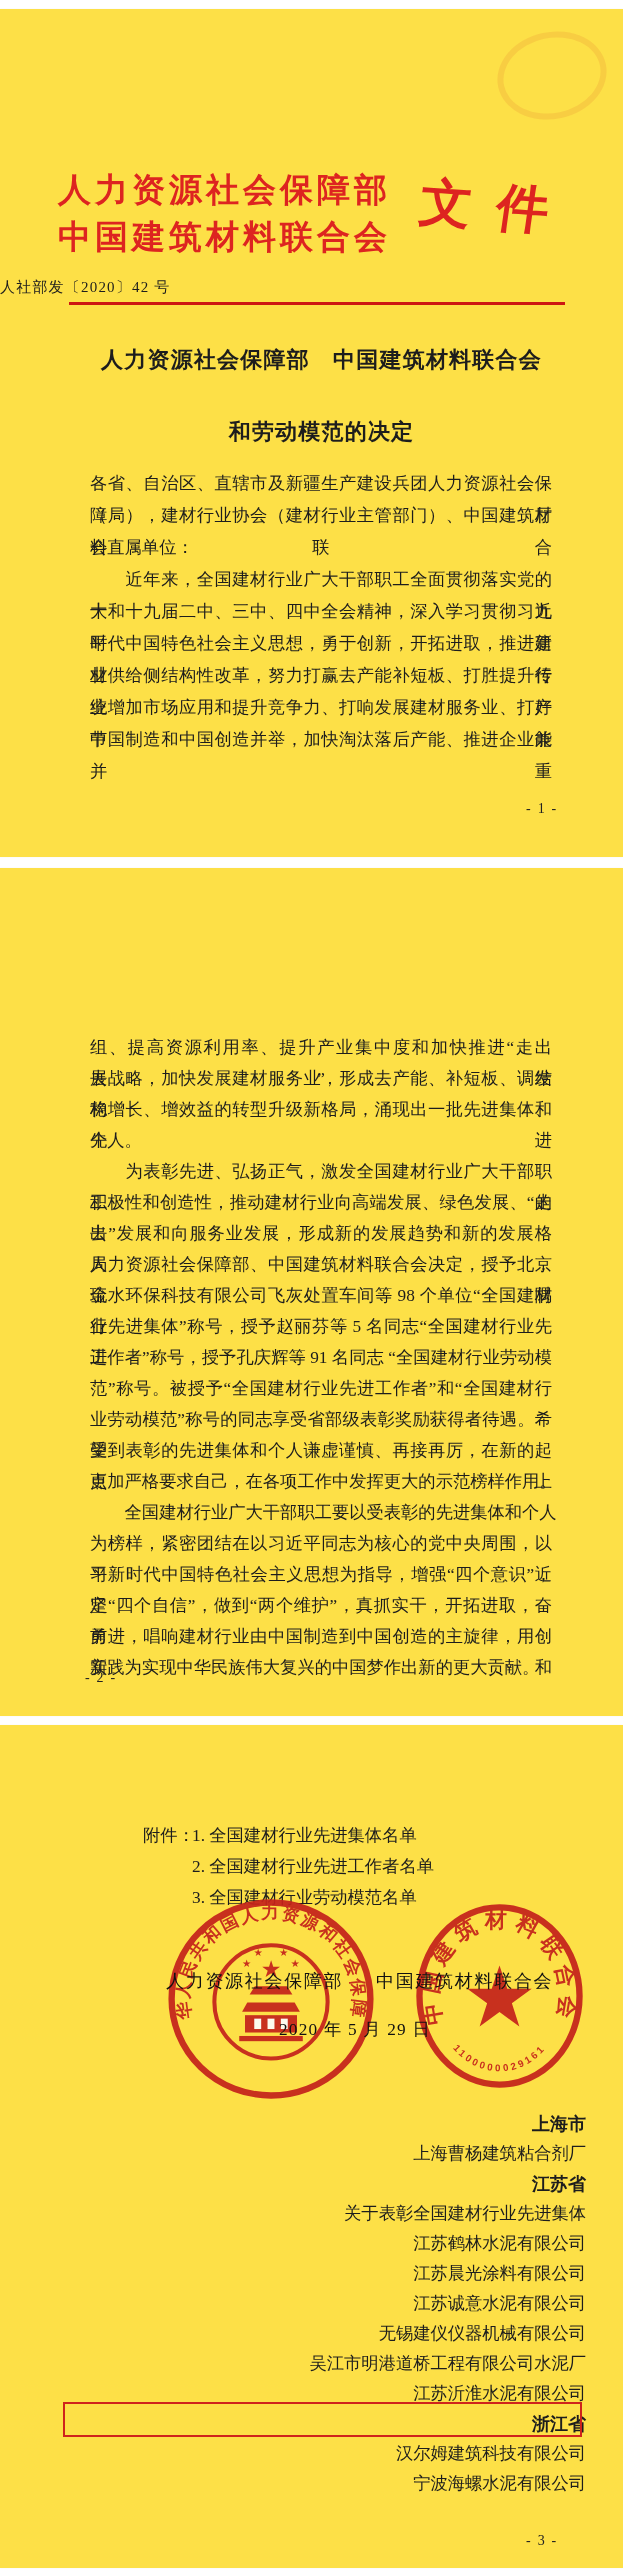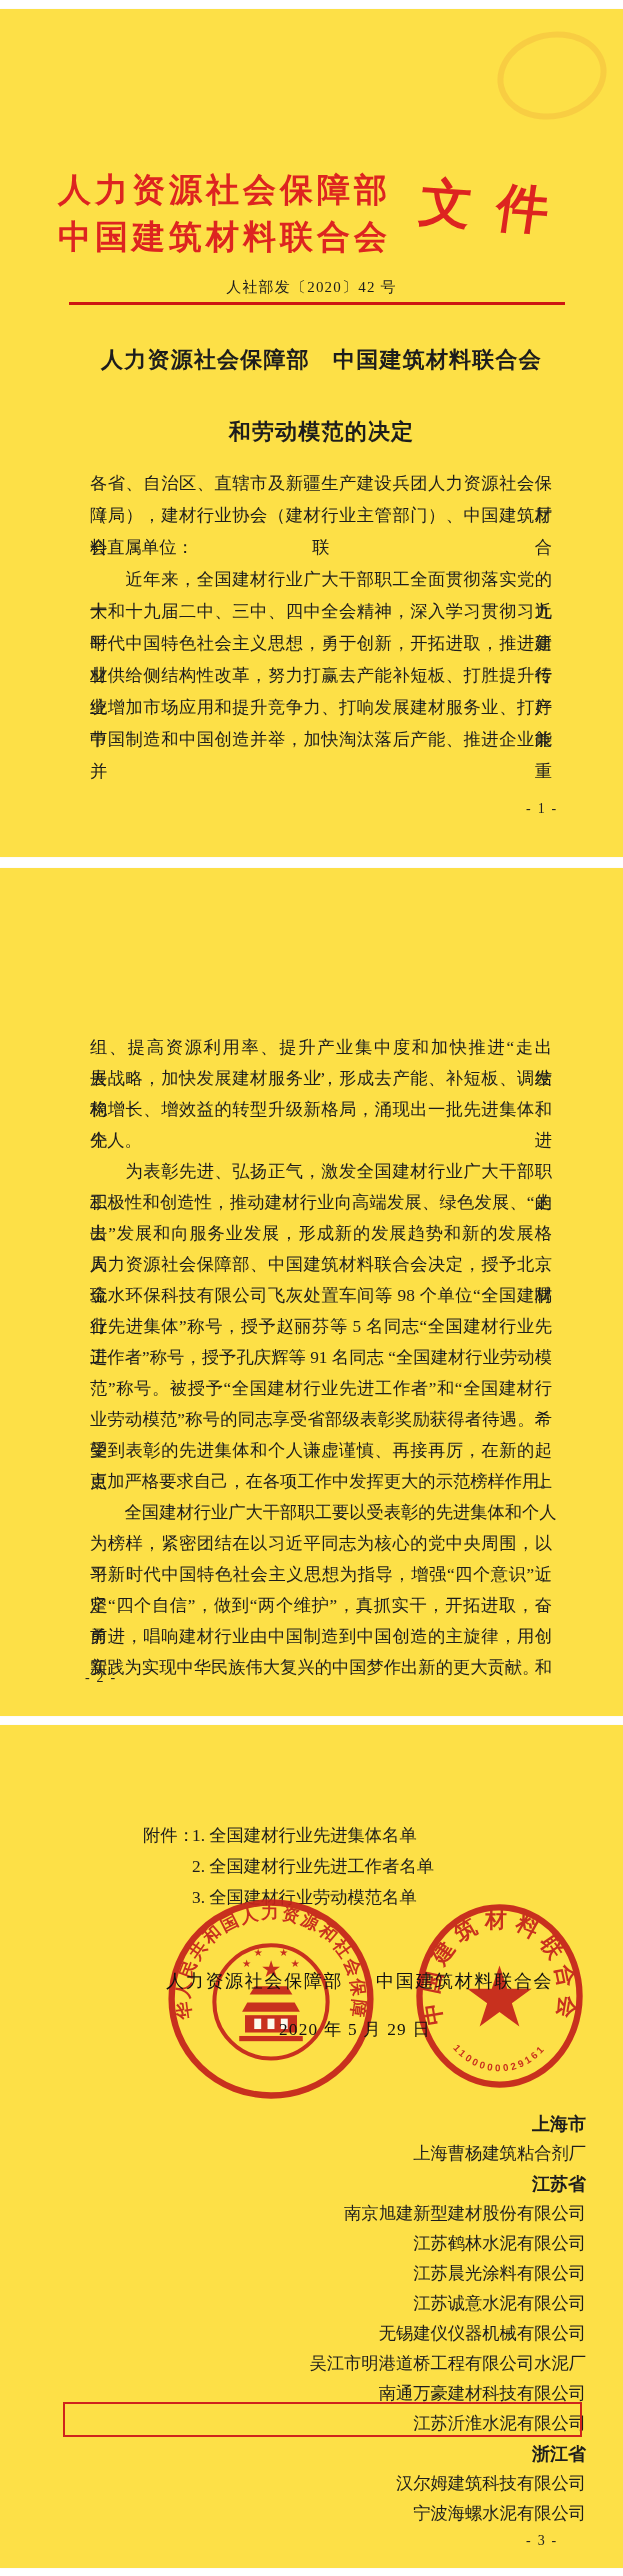--- a/index.html
+++ b/index.html
@@ -5,21 +5,21 @@
   html,body{margin:0;padding:0;background:#ffffff;}
   body{width:623px;height:2576px;position:relative;font-family:"Liberation Serif","DejaVu Serif",serif;color:#1d1d1d;}
   .page{position:absolute;left:0;width:623px;background:#fde047;box-shadow:0 0 1.7px rgba(0,0,0,.05);overflow:hidden;}
   #page1{top:8.7px;height:848px;}
   #page2{top:868px;height:848px;}
   #page3{top:1725px;height:843px;}
   .abs{position:absolute;}
   
   .org-line{left:58px;width:346px;font-size:33px;font-weight:bold;color:#dd2420;letter-spacing:4px;font-family:"Liberation Serif","DejaVu Serif",serif;white-space:nowrap;}
   .doc-type{left:420px;top:163px;font-size:52px;font-weight:bold;color:#dd2420;letter-spacing:5.8px;transform:rotate(4deg) skewX(-4deg);white-space:nowrap;}
-  .doc-number{left:0;top:269px;width:623px;text-align:center;font-size:15px;letter-spacing:1.2px;}
+  .doc-number{left:0;top:269px;width:623px;font-size:15px;letter-spacing:1.2px;}
   .red-rule{left:69px;top:293px;width:496px;height:3.5px;background:#cc1712;}
   .title-line{left:0;width:623px;text-align:center;font-size:22px;font-weight:bold;letter-spacing:1.2px;margin-left:10px;}
   
   .body-block{left:90px;width:462px;font-size:17.3px;}
   .bline{height:32px;line-height:32px;white-space:nowrap;}
   .p2 .bline{height:31px;line-height:31px;}
   .bline.just{white-space:normal;text-align:justify;text-align-last:justify;}
   .pagenum{font-size:14px;letter-spacing:1.7px;color:#222;}
   
   .attach{font-size:17.3px;white-space:nowrap;}
@@ -140,27 +140,26 @@
 
   <div class="abs sig-text" style="left:166px;top:244px;">人力资源社会保障部</div>
   <div class="abs sig-text" style="left:376px;top:244px;">中国建筑材料联合会</div>
   <div class="abs date-line" style="left:260px;top:292px;width:190px;">2020 年 5 月 29 日</div>
 
   <div class="abs highlight-box"></div>
   <div class="abs company-list">
       <div class="crow province">上海市</div>
       <div class="crow company">上海曹杨建筑粘合剂厂</div>
       <div class="crow province">江苏省</div>
-      <div class="crow company">南京旭建新型建材股份有限公司</div>
+      <div class="crow company">关于表彰全国建材行业先进集体</div>
       <div class="crow company">江苏鹤林水泥有限公司</div>
       <div class="crow company">江苏晨光涂料有限公司</div>
       <div class="crow company">江苏诚意水泥有限公司</div>
       <div class="crow company">无锡建仪仪器机械有限公司</div>
       <div class="crow company">吴江市明港道桥工程有限公司水泥厂</div>
-      <div class="crow company">南通万豪建材科技有限公司</div>
       <div class="crow company highlighted">江苏沂淮水泥有限公司</div>
       <div class="crow province">浙江省</div>
       <div class="crow company">汉尔姆建筑科技有限公司</div>
       <div class="crow company">宁波海螺水泥有限公司</div>
     </div>
 
   <div class="abs pagenum" style="left:519px;top:808px;width:46px;text-align:center;">- 3 -</div>
 </div>
 
 

